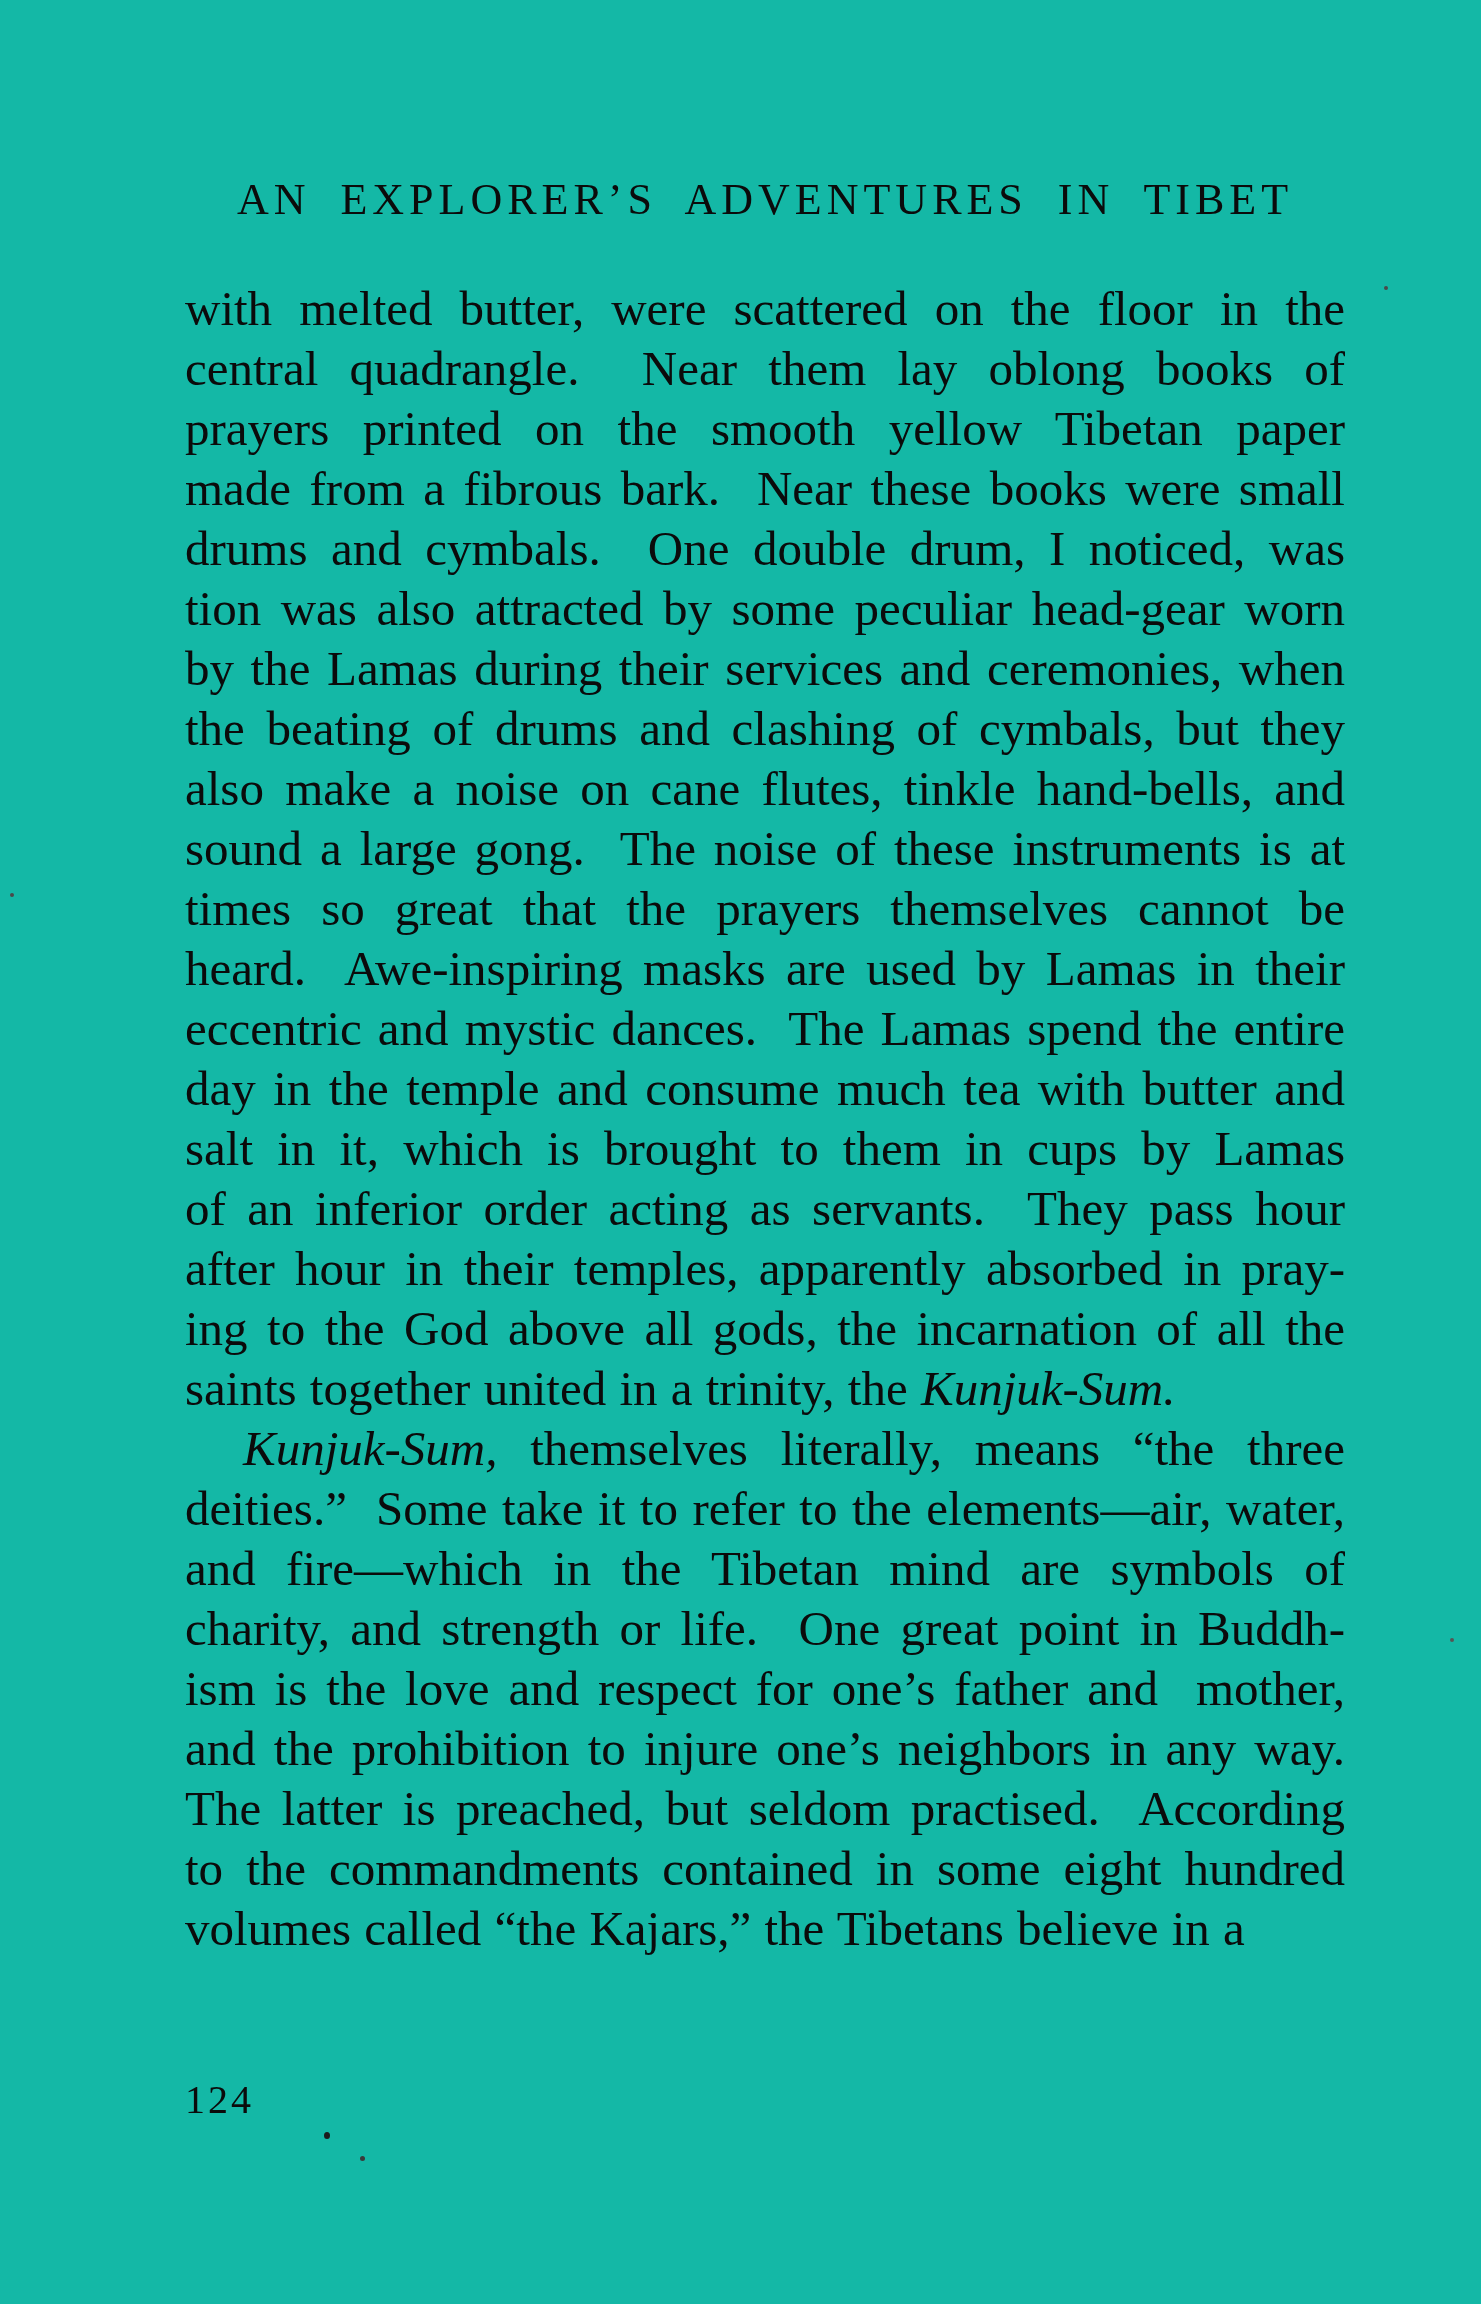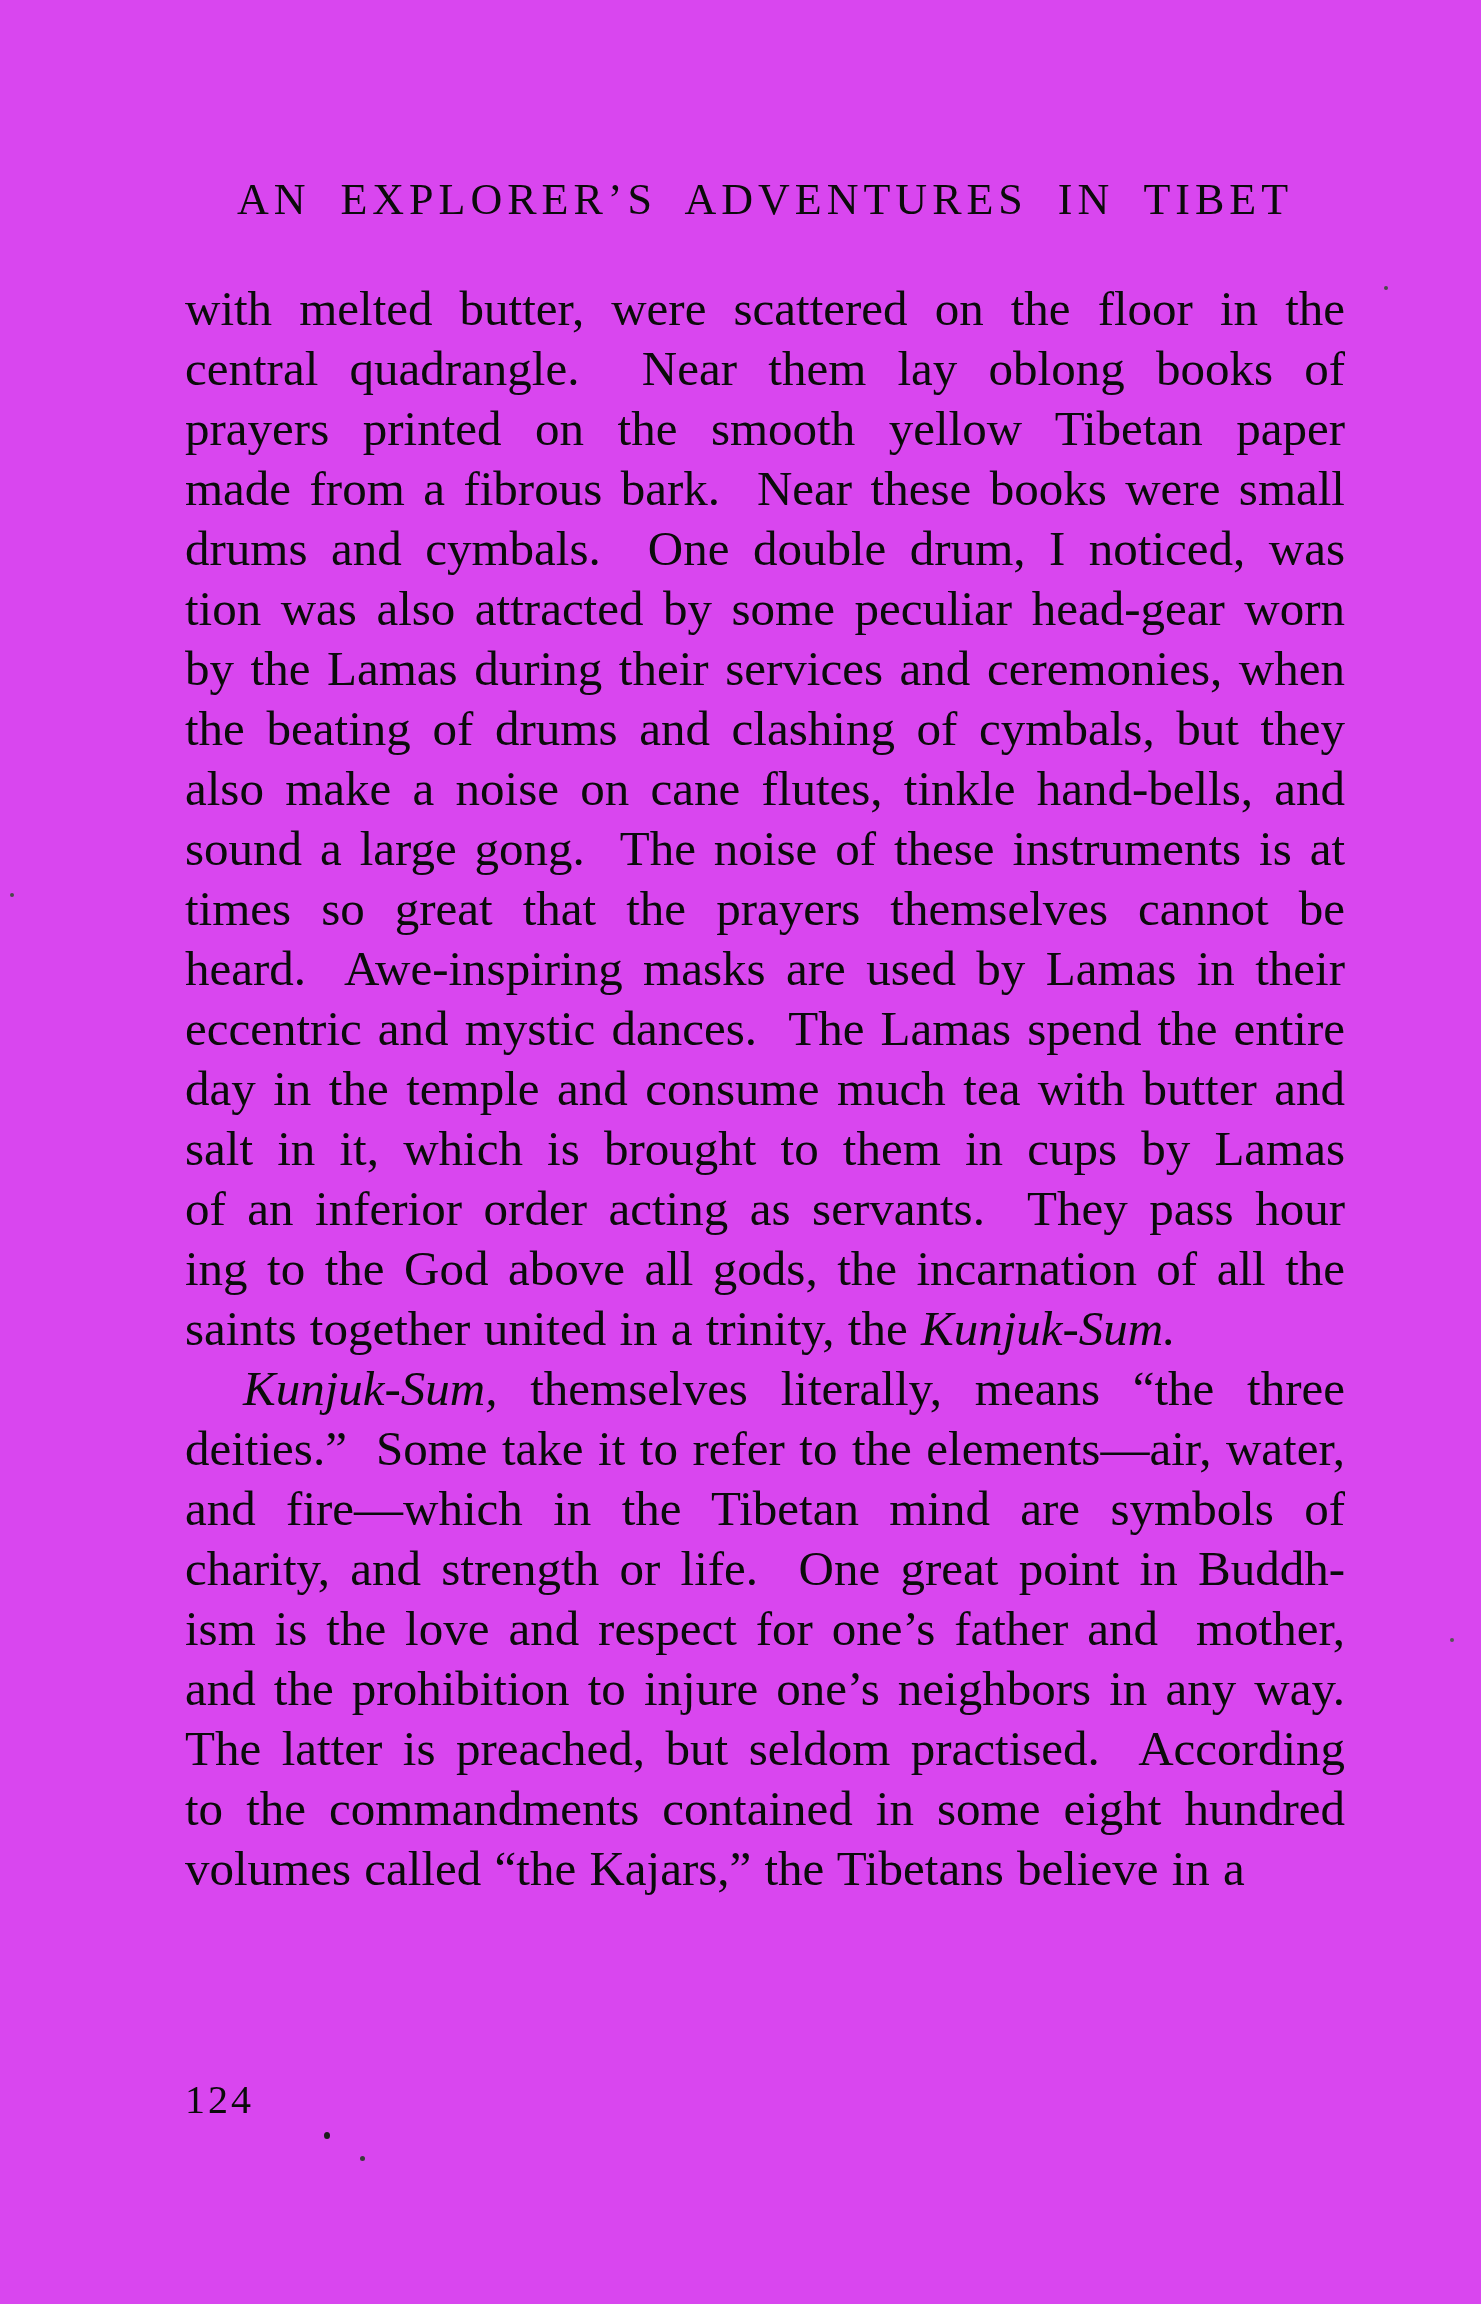--- a/index.html
+++ b/index.html
@@ -4,21 +4,21 @@
 <style>
   html, body {
     margin: 0;
     padding: 0;
     background: #e8e8e8;
   }
   .page {
     position: relative;
     width: 1481px;
     height: 2304px;
-    background: #d946ef;
+    background: #14b8a6;
     overflow: hidden;
     font-family: "Liberation Serif", "DejaVu Serif", serif;
     color: #0b0b0b;
   }
   .running-head {
     position: absolute;
     left: 185px;
     top: 170px;
     width: 1160px;
     height: 60px;
@@ -91,20 +91,21 @@
       <div class="line"><span>by the Lamas during their services and ceremonies, when</span></div>
       <div class="line"><span>the beating of drums and clashing of cymbals, but they</span></div>
       <div class="line"><span>also make a noise on cane flutes, tinkle hand-bells, and</span></div>
       <div class="line"><span>sound a large gong.  The noise of these instruments is at</span></div>
       <div class="line"><span>times so great that the prayers themselves cannot be</span></div>
       <div class="line"><span>heard.  Awe-inspiring masks are used by Lamas in their</span></div>
       <div class="line"><span>eccentric and mystic dances.  The Lamas spend the entire</span></div>
       <div class="line"><span>day in the temple and consume much tea with butter and</span></div>
       <div class="line"><span>salt in it, which is brought to them in cups by Lamas</span></div>
       <div class="line"><span>of an inferior order acting as servants.  They pass hour</span></div>
+      <div class="line"><span>after hour in their temples, apparently absorbed in pray-</span></div>
       <div class="line"><span>ing to the God above all gods, the incarnation of all the</span></div>
       <div class="line para-end"><span>saints together united in a trinity, the </span><span class="it">Kunjuk-Sum.</span></div>
       <div class="line indent"><span class="it">Kunjuk-Sum,</span><span> themselves literally, means “the three</span></div>
       <div class="line"><span>deities.”  Some take it to refer to the elements—air, water,</span></div>
       <div class="line"><span>and fire—which in the Tibetan mind are symbols of speech,</span></div>
       <div class="line"><span>charity, and strength or life.  One great point in Buddh-</span></div>
       <div class="line"><span>ism is the love and respect for one’s father and  mother,</span></div>
       <div class="line"><span>and the prohibition to injure one’s neighbors in any way.</span></div>
       <div class="line"><span>The latter is preached, but seldom practised.  According</span></div>
       <div class="line"><span>to the commandments contained in some eight hundred</span></div>

